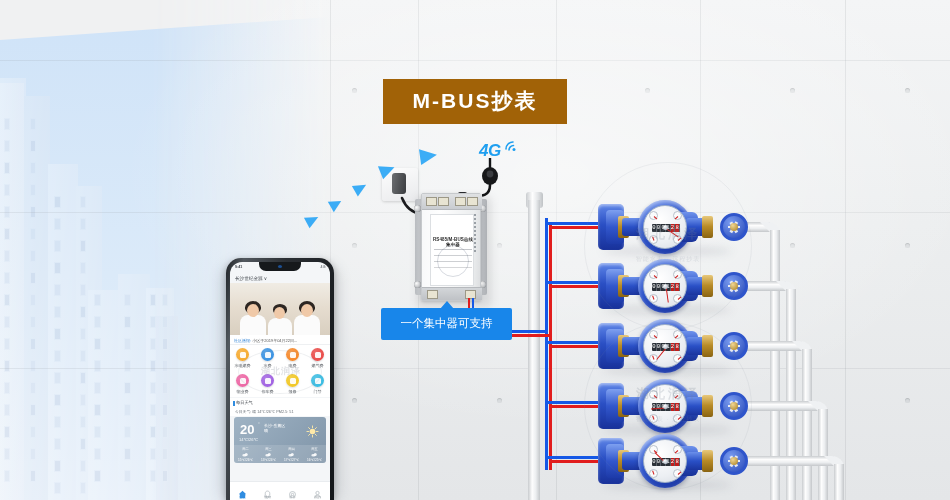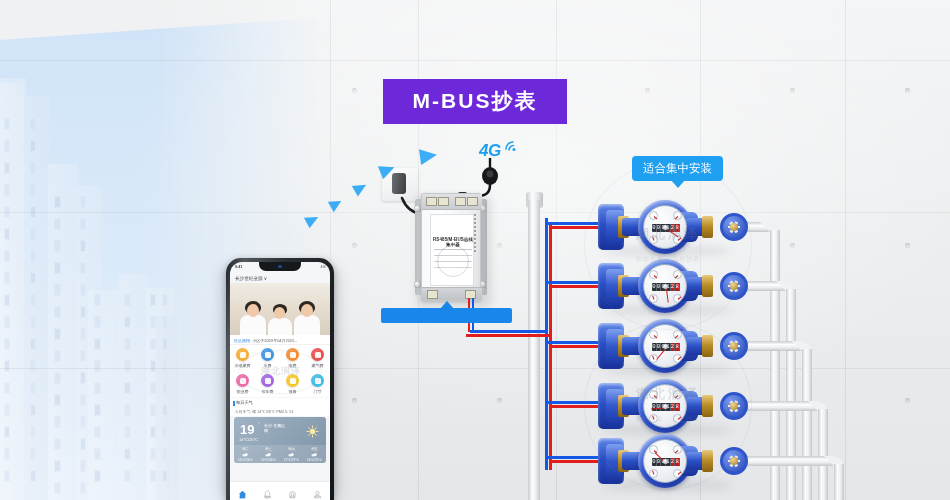--- a/index.html
+++ b/index.html
@@ -36,21 +36,21 @@
   .bldg { position:absolute; opacity:.30; }
   .b-face { position:absolute; background:linear-gradient(90deg,#fbfcfd,#eef2f8); }
   .win { position:absolute; background:#cfd9e9; border:1px solid #e6ecf5; }
   .win.d { background:#bcc8dd; }
 
   
   .title { position:absolute; left:0; top:22px; width:950px; text-align:center;
            font-size:31px; font-weight:bold; color:#1152ef; letter-spacing:1px;
            font-family:"Liberation Sans","DejaVu Sans",sans-serif; }
   .subtitle-wrap { position:absolute; left:0; top:79px; width:950px; text-align:center; }
-  .subtitle { display:inline-block; background:#6d28d9; color:#fff; font-size:21px;
+  .subtitle { display:inline-block; background:#a16207; color:#fff; font-size:21px;
               font-weight:bold; letter-spacing:2px; padding:8px 30px 9px; }
 
   
   .callout { position:absolute; background:#1f9ff0; color:#fff; font-size:11px;
              line-height:15px; text-align:center; padding:6px 9px; border-radius:3px; }
   .callout.sq { background:#1886ea; border-radius:2px; }
   .callout .tail { position:absolute; width:0; height:0; }
   #callout-right { left:632px; top:156px; background:#1f9ff0; border-radius:4px; padding:5px 11px; font-size:11.5px;}
   #callout-right .tail { left:50%; margin-left:-7px; bottom:-7px;
      border-left:7px solid transparent; border-right:7px solid transparent; border-top:8px solid #1f9ff0; }
@@ -702,25 +702,22 @@
       <div class="dev-bot">
         <div class="term" style="left:5px;top:2px;"></div>
         <div class="term" style="left:43px;top:2px;"></div>
       </div>
     </div>
   </div>
 
   <div class="wireR" style="left:468px;top:298px;width:2px;height:34px;"></div>
   <div class="wireB" style="left:472px;top:298px;width:2px;height:34px;"></div>
 
-  <div class="callout" id="callout-right">
-    <span>适合集中安装</span>
-    <span class="tail"></span>
-  </div>
   <div class="callout sq" id="callout-left">
+    <div>一个集中器可支持</div>
     <span class="tail"></span>
   </div>
 
   <div id="arrows">
       <div class="arrow" style="left: 306px; top: 214px; border-width: 6.82px 0px 6.82px 13.75px; border-color: transparent transparent transparent rgb(43, 166, 245); transform: rotate(-28deg);"></div>
       <div class="arrow" style="left: 330px; top: 198px; border-width: 6.2px 0px 6.2px 12.5px; border-color: transparent transparent transparent rgb(43, 166, 245); transform: rotate(-30deg);"></div>
       <div class="arrow" style="left: 354px; top: 182px; border-width: 6.82px 0px 6.82px 13.75px; border-color: transparent transparent transparent rgb(43, 166, 245); transform: rotate(-30deg);"></div>
       <div class="arrow" style="left: 380px; top: 163px; border-width: 7.44px 0px 7.44px 15px; border-color: transparent transparent transparent rgb(43, 166, 245); transform: rotate(-22deg);"></div>
       <div class="arrow" style="left: 420px; top: 148px; border-width: 8.68px 0px 8.68px 17.5px; border-color: transparent transparent transparent rgb(43, 166, 245); transform: rotate(-8deg);"></div>
     </div>
@@ -800,21 +797,21 @@
           </div>
 
         <div class="wm">
           <div class="wtxt">湖北润泽</div>
         </div>
 
         <div class="secbar">每日天气</div>
         <div class="todaybar">今日天气:  晴 14℃/26℃     PM2.5: 51</div>
 
         <div class="weather">
-          <div class="w-temp">19</div>
+          <div class="w-temp">20</div>
           <div class="w-deg">°</div>
           <div class="w-city">长沙·岳麓区</div>
           <div class="w-cond">晴</div>
           <div class="w-range">14℃/26℃</div>
           <svg class="w-sun" viewBox="0 0 14 14">
             <circle cx="7" cy="7" r="3" fill="#ffe9a8"></circle>
             <g stroke="#ffe9a8" stroke-width="1" stroke-linecap="round">
               <path d="M7,1 L7,3"></path>
                 <path d="M7,11 L7,13"></path>
                 <path d="M1,7 L3,7"></path>

